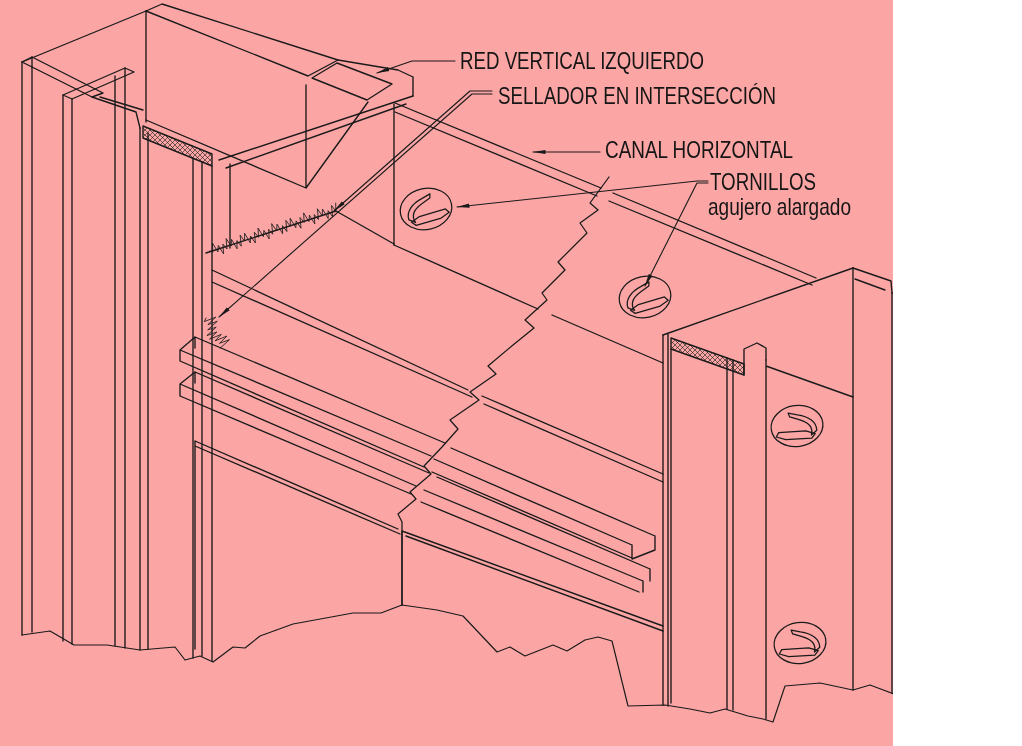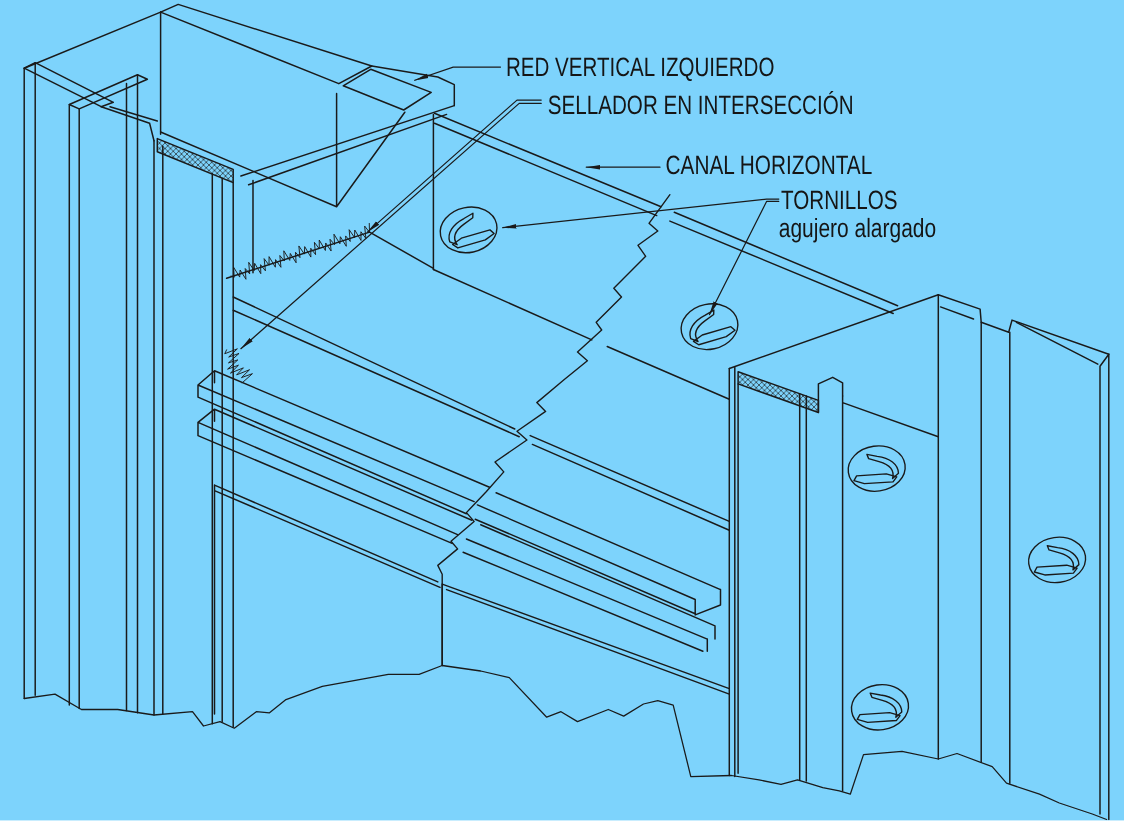--- a/index.html
+++ b/index.html
@@ -1,16 +1,16 @@
 <!DOCTYPE html>
 <html><head>
 <meta charset="utf-8">
 <style>
   html,body{margin:0;padding:0;background:#ffffff;}
-  #stage{position:relative;width:1022px;height:746px;background:#7dd3fc;overflow:hidden;
+  #stage{position:relative;width:893px;height:746px;background:#fca5a5;overflow:hidden;
          font-family:"Liberation Sans", sans-serif;}
   svg{display:block}
   text{fill:#151515;font-family:"Liberation Sans", sans-serif;font-size:24px;}
 </style>
 </head>
 <body>
 
 <div id="stage">
 <svg width="1022" height="746" viewBox="0 0 1022 746">
   <defs>

